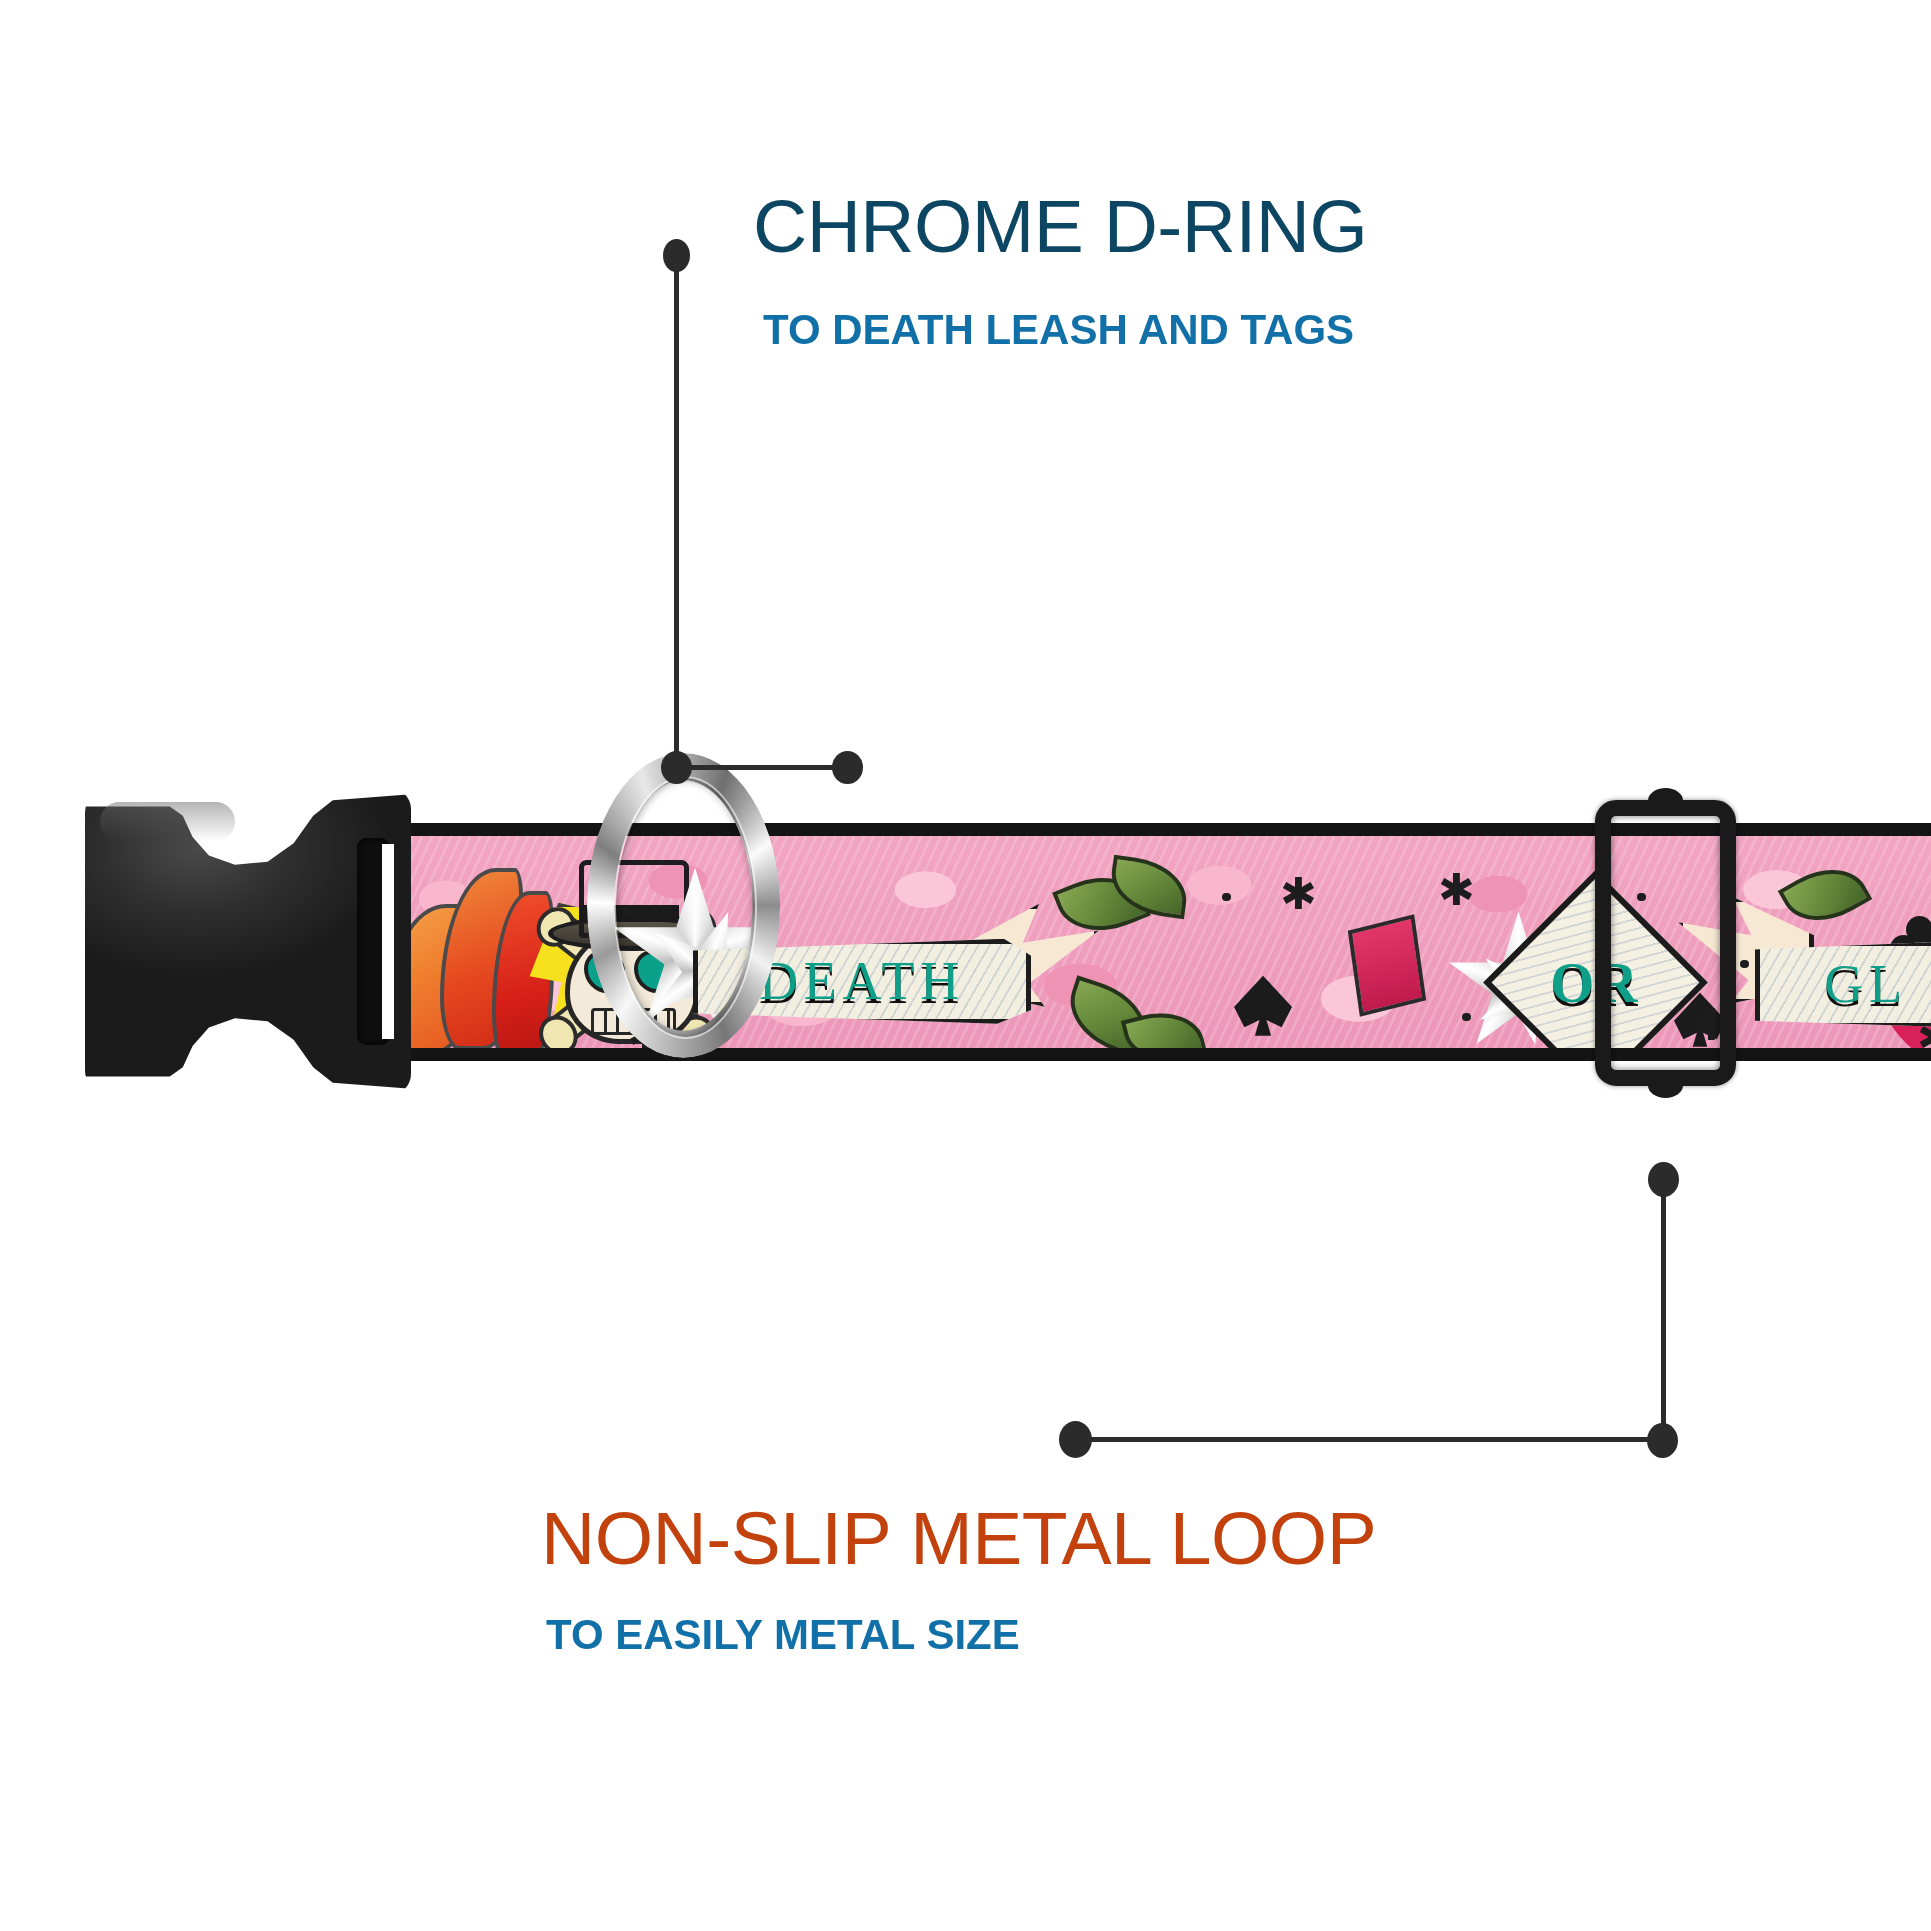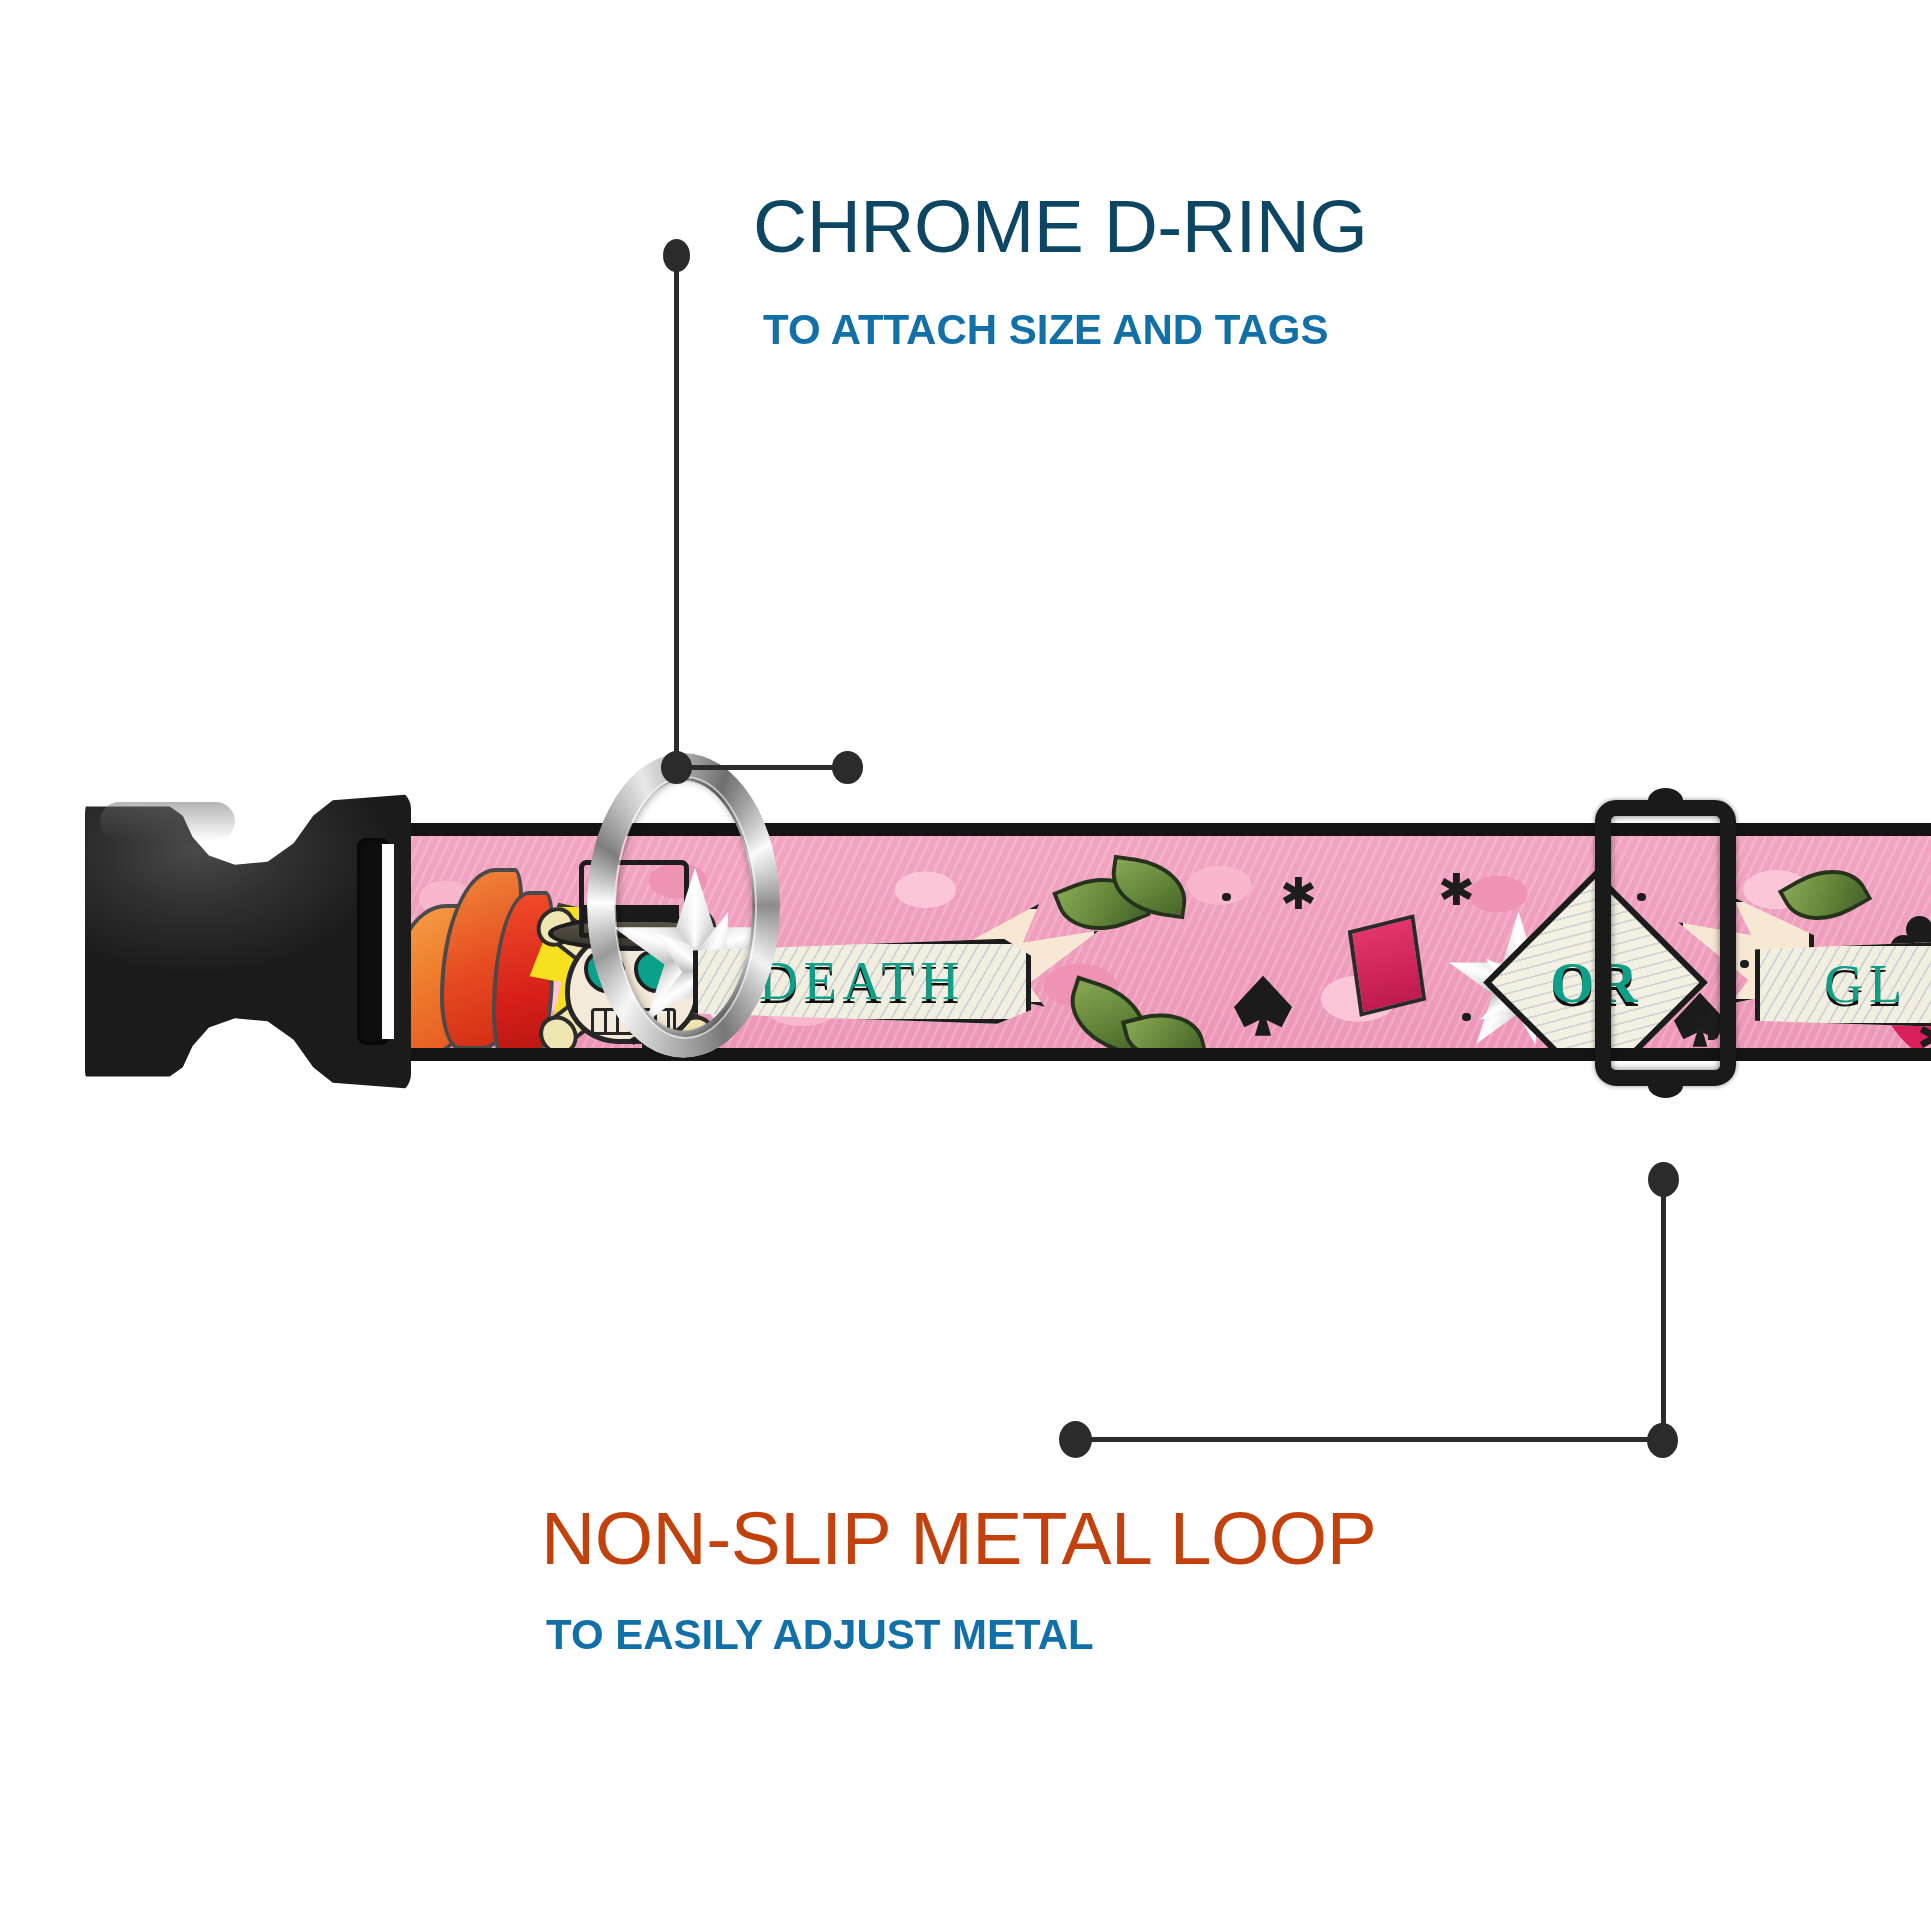--- a/index.html
+++ b/index.html
@@ -493,31 +493,31 @@
   
   .lead-dot, .lead-line-v, .lead-line-h { z-index: 30; }
 </style>
 </head>
 <body>
 
 <div id="stage">
 
   <div class="callout-title" id="title-top" style="color:#0d4663;">CHROME D-RING</div>
 
-  <div class="callout-sub" id="sub-top" style="color:#1270a8;">TO ATTACH SIZE AND TAGS</div>
+  <div class="callout-sub" id="sub-top" style="color:#1270a8;">TO DEATH LEASH AND TAGS</div>
 
   <div class="lead-dot" id="top-dot-a"></div>
   <div class="lead-line-v" id="top-vline"></div>
   <div class="lead-dot" id="top-dot-b"></div>
   <div class="lead-line-h" id="top-hline"></div>
   <div class="lead-dot" id="top-dot-c"></div>
 
   <div class="callout-title" id="title-bot" style="color:#c2410c;">NON-SLIP METAL LOOP</div>
 
-  <div class="callout-sub" id="sub-bot" style="color:#1270a8;">TO EASILY ADJUST METAL</div>
+  <div class="callout-sub" id="sub-bot" style="color:#1270a8;">TO EASILY METAL SIZE</div>
 
   <div class="lead-dot" id="bot-dot-a"></div>
   <div class="lead-line-v" id="bot-vline"></div>
   <div class="lead-dot" id="bot-dot-b"></div>
   <div class="lead-line-h" id="bot-hline"></div>
   <div class="lead-dot" id="bot-dot-c"></div>
 
   <div id="collar-assembly">
 
     <div class="strap" id="strap-main">

